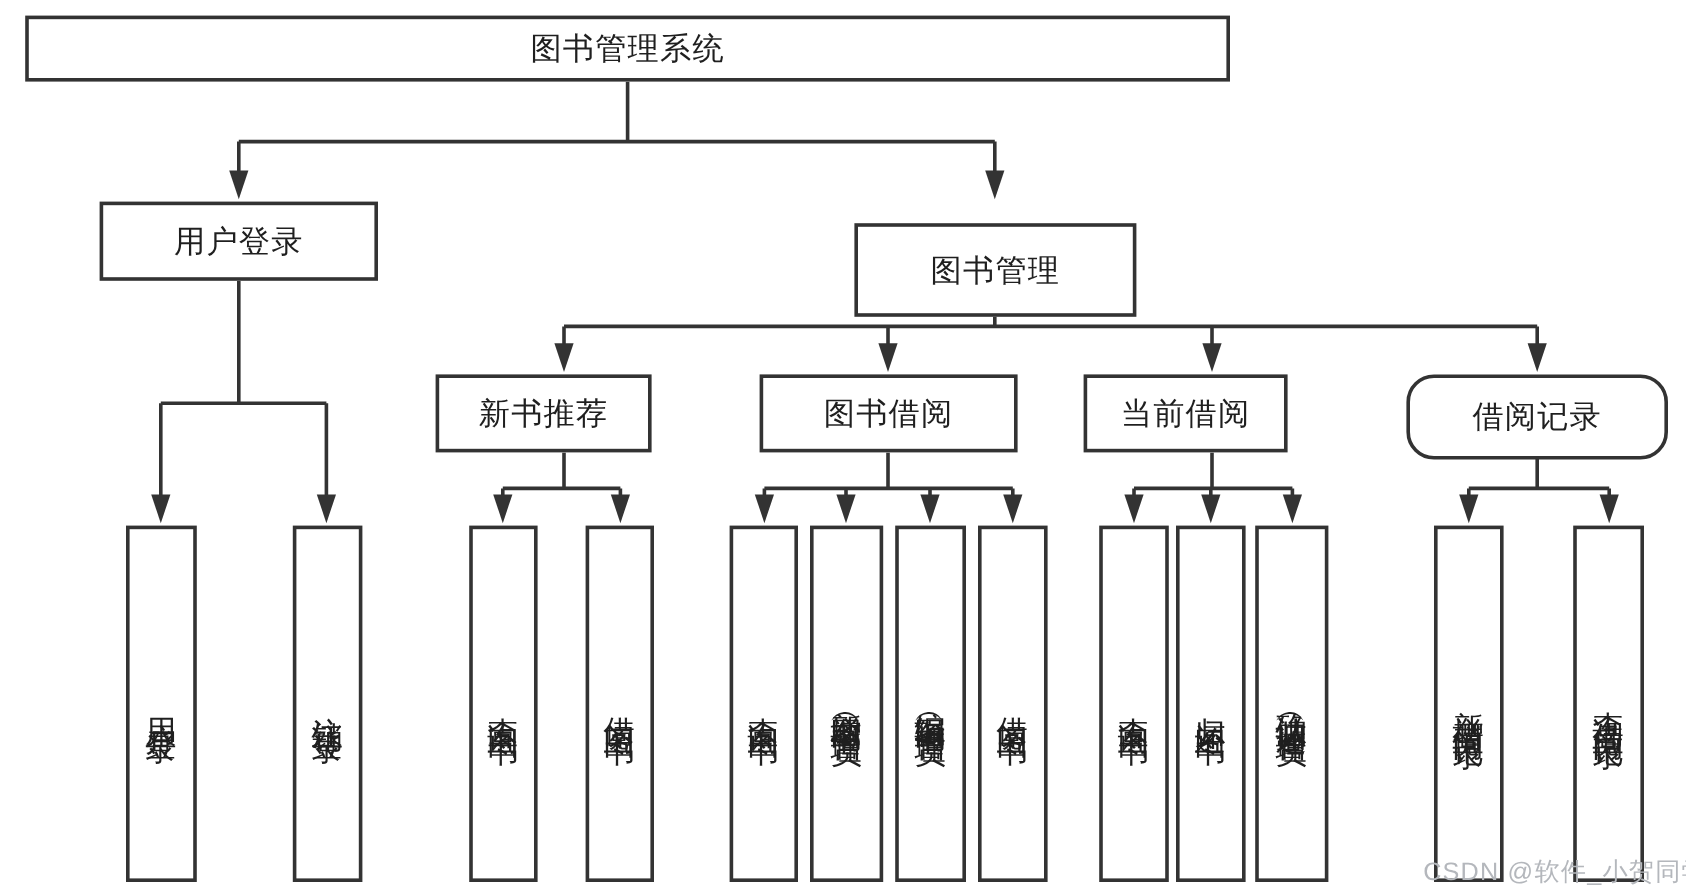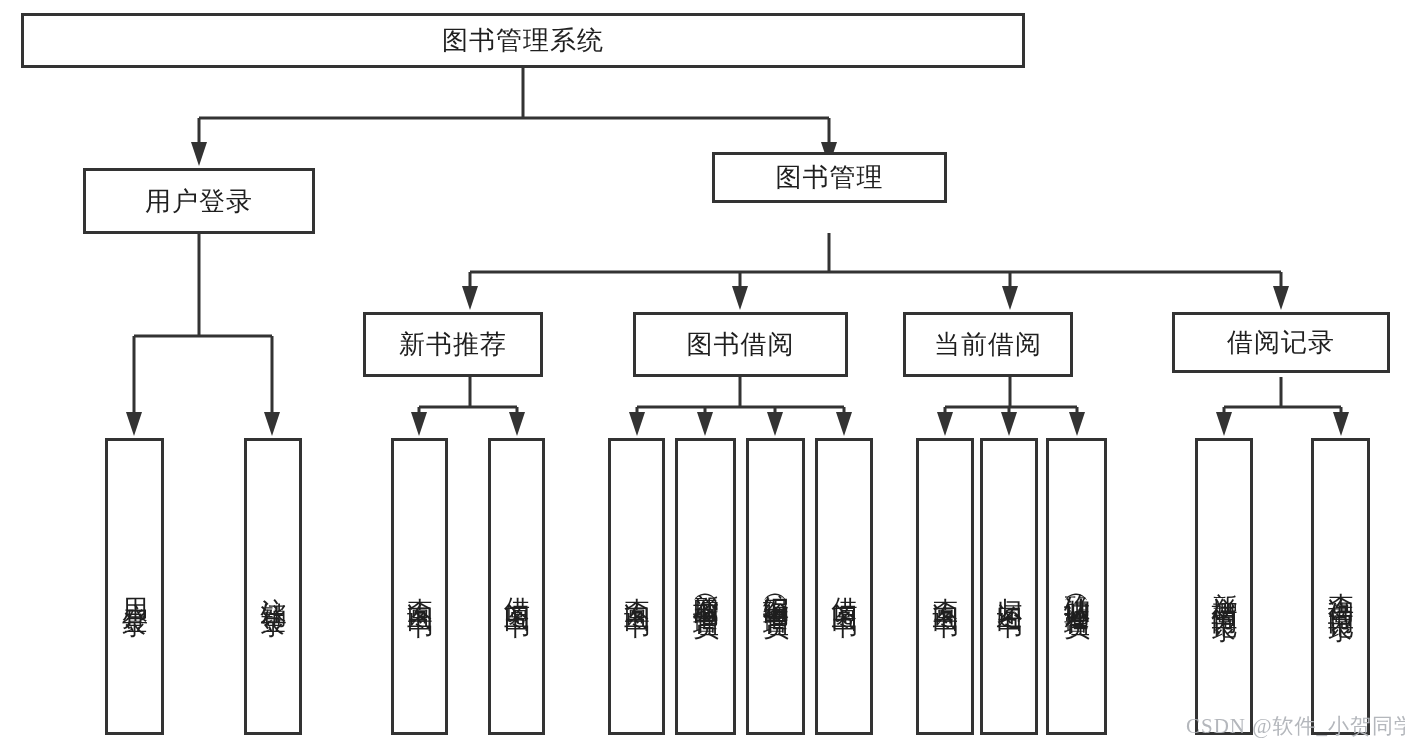--- a/index.html
+++ b/index.html
@@ -2,21 +2,21 @@
 <html><head>
 <meta charset="utf-8">
 <style>
   html, body { margin: 0; padding: 0; background: #ffffff; }
   #canvas {
     position: relative;
     width: 1405px;
     height: 747px;
     background: #ffffff;
     overflow: hidden;
-    font-family: Liberation Serif, serif;
+    font-family: Liberation Sans, sans-serif;
     color: #1f1f1f;
   }
   #connectors {
     position: absolute;
     left: 0; top: 0;
     width: 1405px; height: 747px;
   }
   .box {
     position: absolute;
     box-sizing: border-box;
@@ -27,26 +27,26 @@
     justify-content: center;
     font-size: 26px;
     letter-spacing: 1px;
     color: #1f1f1f;
     white-space: nowrap;
   }
   
   .b-root { left: 21px; top: 13px; width: 1004px; height: 55px; }
   
   .b-login { left: 83px;  top: 168px; width: 232px; height: 66px; }
-  .b-mgmt  { left: 712px; top: 152px; width: 235px; height: 51px; }
+  .b-mgmt  { left: 712px; top: 186px; width: 235px; height: 78px; }
   
   .b-sec0 { left: 363px;  top: 312px; width: 180px; height: 65px; }
   .b-sec1 { left: 633px;  top: 312px; width: 215px; height: 65px; }
   .b-sec2 { left: 903px;  top: 312px; width: 170px; height: 65px; }
-  .b-sec3 { left: 1172px; top: 312px; width: 218px; height: 61px; }
+  .b-sec3 { left: 1172px; top: 312px; width: 218px; height: 71px; border-radius: 23px; }
   
   .vbox { top: 438px; height: 297px; letter-spacing: 0; }
   .vbox .vtext {
     writing-mode: vertical-rl;
     text-orientation: mixed;
     line-height: 1;
     letter-spacing: 5px;
     font-size: 26px;
   }
   .v1  { left: 105px;  width: 59px; }

